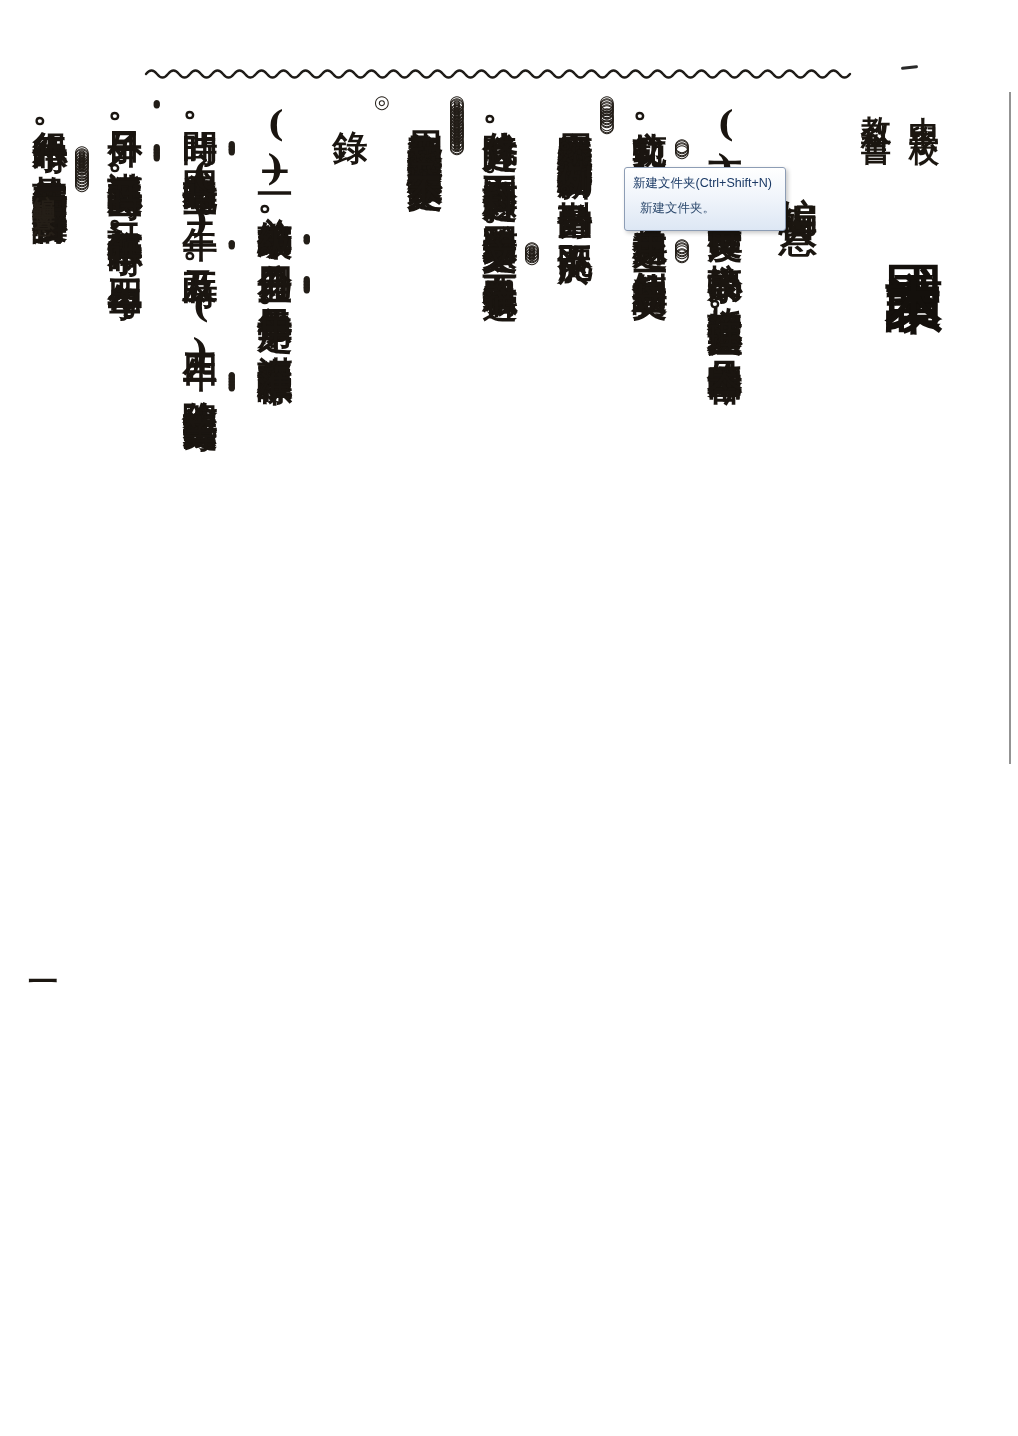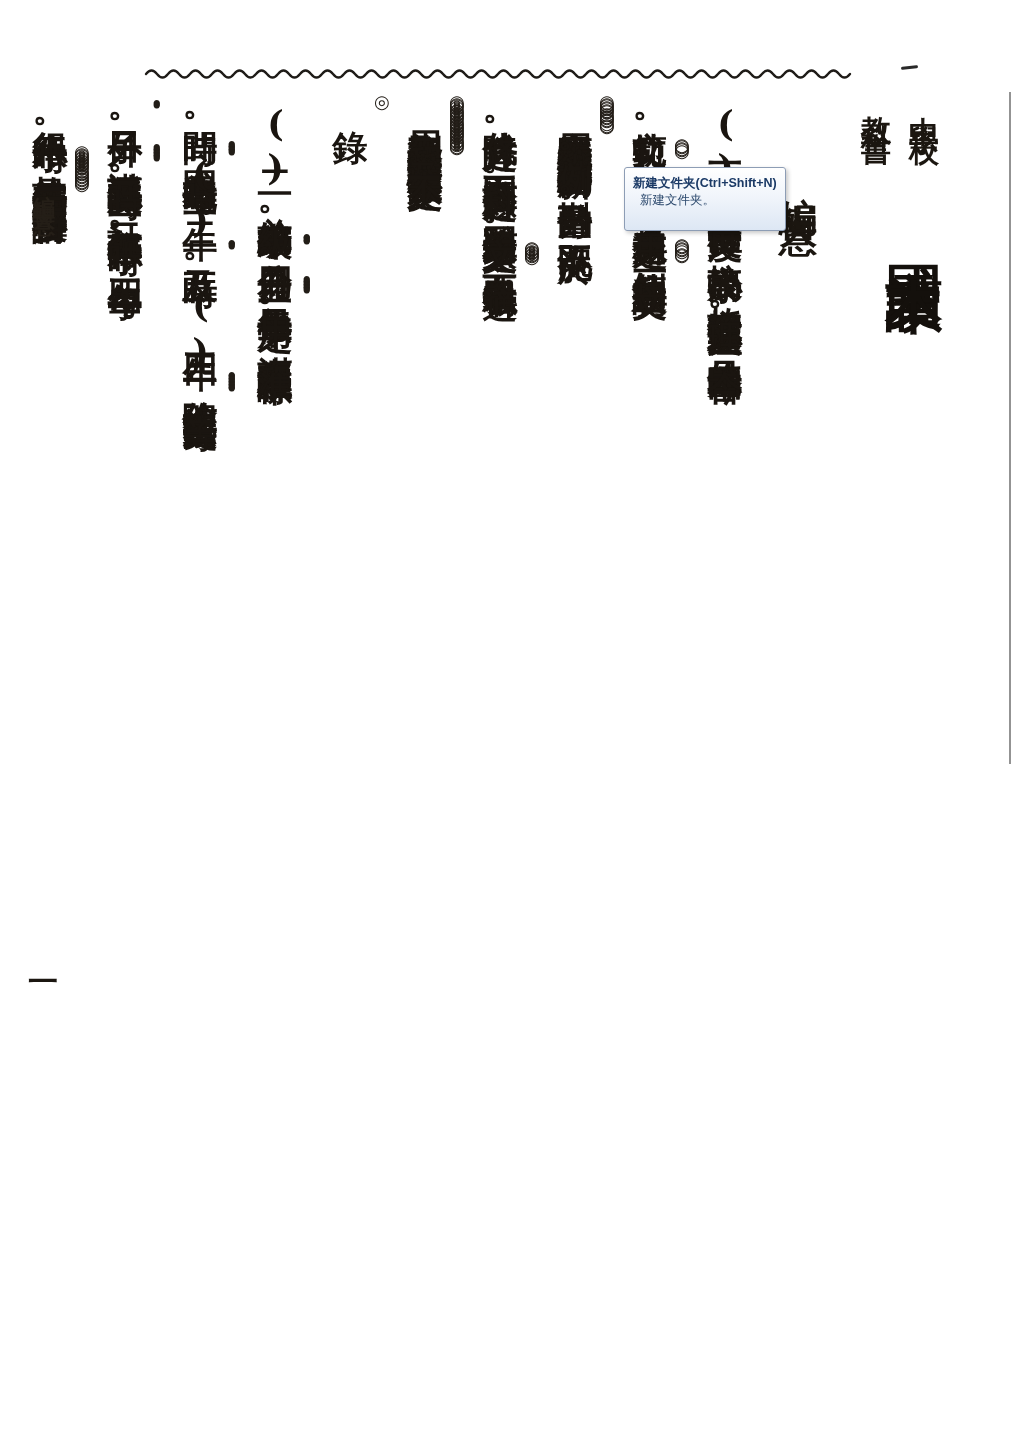--- a/index.html
+++ b/index.html
@@ -43,22 +43,22 @@
 
   .tooltip{
     position:absolute; left:624px; top:167px; width:162px; height:64px;
     box-sizing:border-box; z-index:9;
     border:1px solid #8d9db5; border-radius:3px;
     background:linear-gradient(180deg,#ffffff 0%,#f1f5fb 45%,#dde7f4 100%);
     box-shadow:2px 2px 4px rgba(0,0,0,.22);
     font-family:"Liberation Sans", sans-serif;
     padding:7px 8px 8px 8px;
   }
-  .tt-title{ font-size:12.5px; font-weight:bold; color:#1b3a66; white-space:nowrap; }
-  .tt-body{ font-size:12.5px; color:#2d4a6e; margin-left:7px; white-space:nowrap; }
+  .tt-title{ font-size:12.5px; font-weight:normal; color:#1b3a66; white-space:nowrap; }
+  .tt-body{ font-size:12.5px; color:#2d4a6e; margin-top:8px; margin-left:7px; white-space:nowrap; }
 </style>
 </head>
 <body>
 
 <div class="page">
 
   <svg class="wavy" width="724" height="16" aria-hidden="true">
     <path d="M3 10 q5.5 -7 11 0 t11 0 t11 0 t11 0 t11 0 t11 0 t11 0 t11 0 t11 0 t11 0 t11 0 t11 0 t11 0 t11 0 t11 0 t11 0 t11 0 t11 0 t11 0 t11 0 t11 0 t11 0 t11 0 t11 0 t11 0 t11 0 t11 0 t11 0 t11 0 t11 0 t11 0 t11 0 t11 0 t11 0 t11 0 t11 0 t11 0 t11 0 t11 0 t11 0 t11 0 t11 0 t11 0 t11 0 t11 0 t11 0 t11 0 t11 0 t11 0 t11 0 t11 0 t11 0 t11 0 t11 0 t11 0 t11 0 t11 0 t11 0 t11 0 t11 0 t11 0 t11 0 t11 0 t11 0" fill="none" stroke="#1f1c18" stroke-width="2.3" stroke-linecap="round"></path>
   </svg>
 

